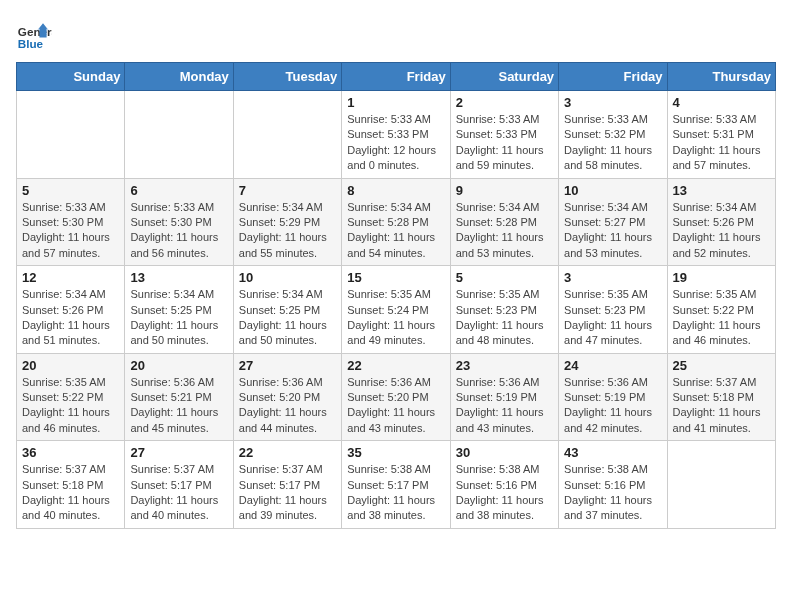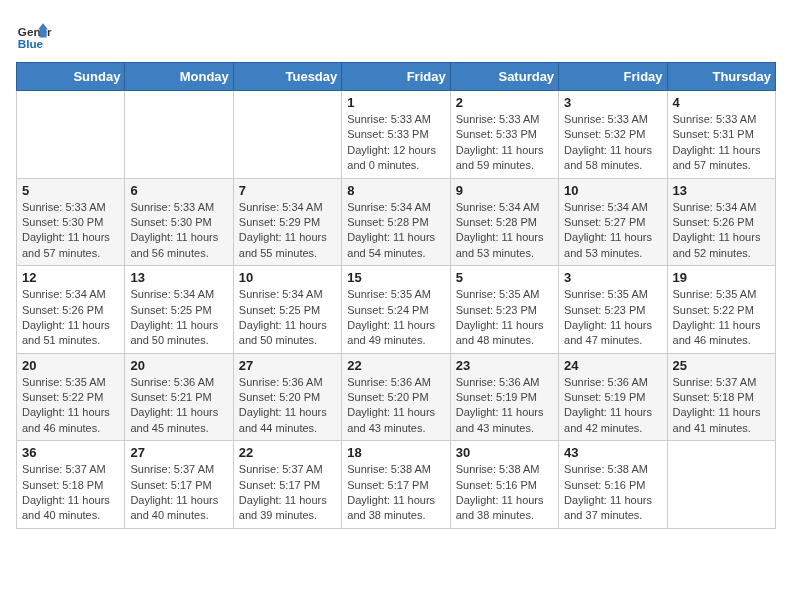--- a/index.html
+++ b/index.html
@@ -311,21 +311,21 @@
 and 40 minutes.</div>
         </td>
         <td>
           <div class="day-num">22</div>
           <div class="day-info" style="white-space: pre-line;">Sunrise: 5:37 AM
 Sunset: 5:17 PM
 Daylight: 11 hours
 and 39 minutes.</div>
         </td>
         <td>
-          <div class="day-num">18</div>
+          <div class="day-num">35</div>
           <div class="day-info" style="white-space: pre-line;">Sunrise: 5:38 AM
 Sunset: 5:17 PM
 Daylight: 11 hours
 and 38 minutes.</div>
         </td>
         <td>
           <div class="day-num">30</div>
           <div class="day-info" style="white-space: pre-line;">Sunrise: 5:38 AM
 Sunset: 5:16 PM
 Daylight: 11 hours

